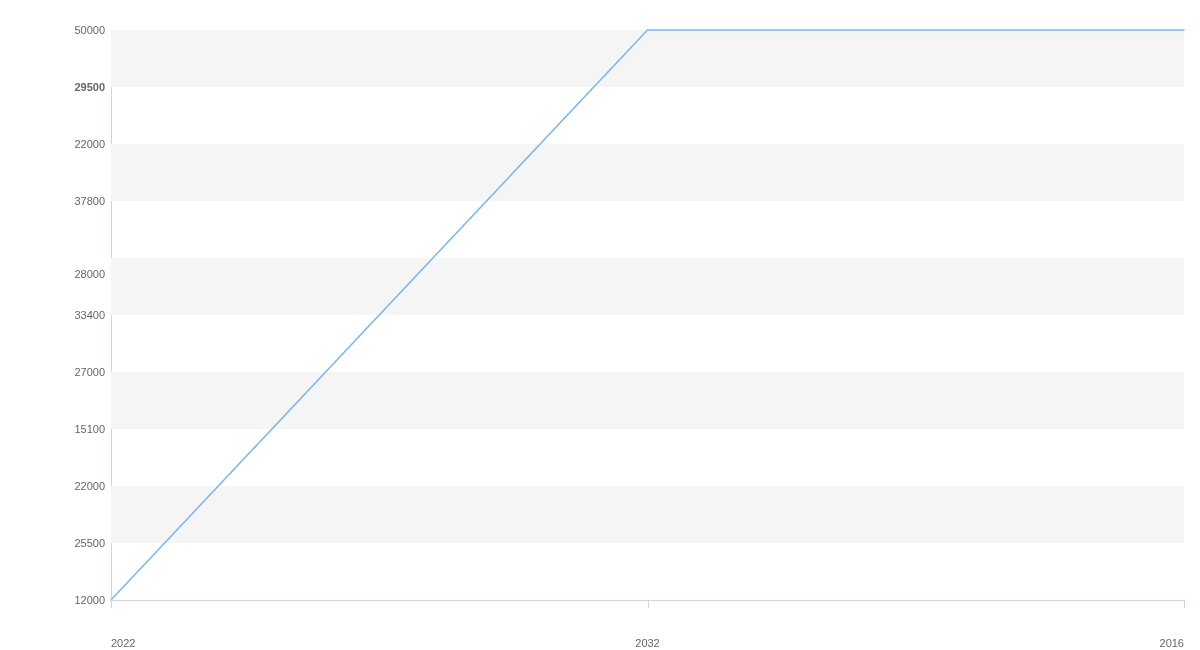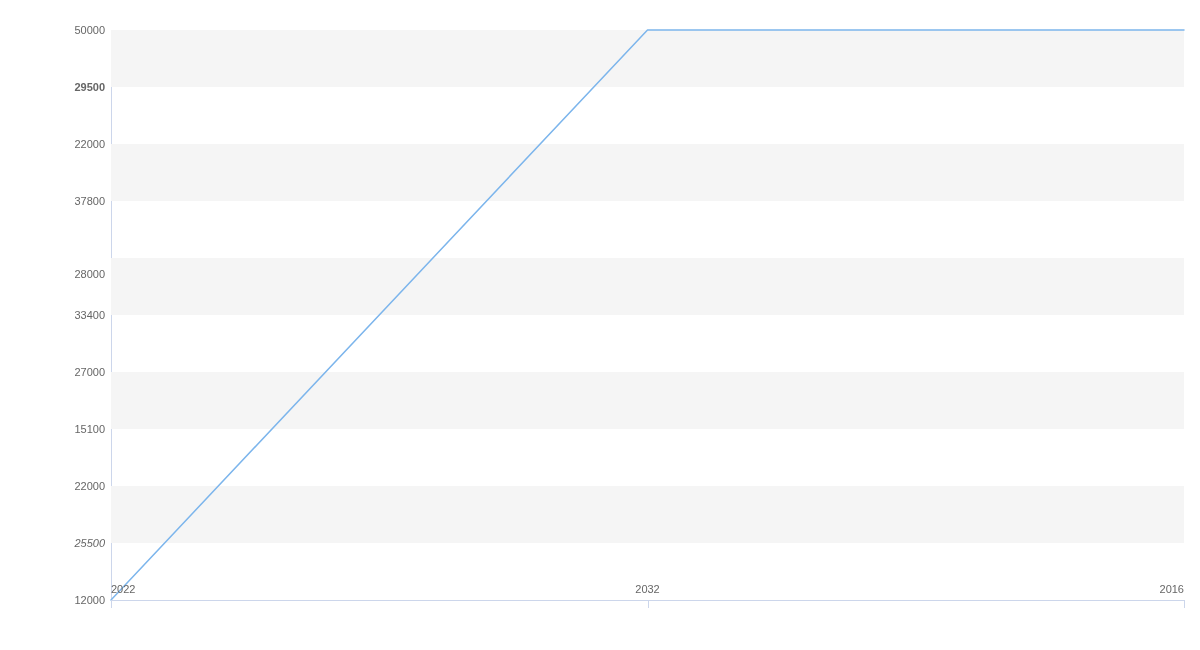--- a/index.html
+++ b/index.html
@@ -51,21 +51,21 @@
     position: absolute;
     right: 1095px;
     width: 80px;
     text-align: right;
     font-size: 11px;
     color: #666;
     transform: translateY(-50%);
   }
   .x-tick-label {
     position: absolute;
-    top: 583px;
+    top: 637px;
     font-size: 11px;
     color: #666;
     transform: translateX(-50%);
   }
   .x-tick-mark {
     position: absolute;
     width: 1px;
     height: 8px;
     background: #ccd6eb;
     top: 600px;
@@ -91,21 +91,21 @@
       <div class="grid-band" style="top: 456px; height: 57px;"></div>
 
     <div class="y-axis-line"></div>
     <div class="x-axis-line"></div>
     <svg class="line" viewBox="0 0 1073 570" preserveAspectRatio="none">
       <polyline id="series-path" fill="none" stroke="#7cb5ec" stroke-width="1.5" stroke-linejoin="round" stroke-linecap="round" points="0,570 536.5,0 1073,0"></polyline>
     </svg>
   </div>
 
 <div class="y-tick-label" style="top: 600px;">12000</div>
-    <div class="y-tick-label" style="top: 543px; font-style: italic;">25500</div>
+    <div class="y-tick-label" style="top: 543px;">25500</div>
     <div class="y-tick-label" style="top: 486px;">22000</div>
     <div class="y-tick-label" style="top: 429px;">15100</div>
     <div class="y-tick-label" style="top: 372px;">27000</div>
     <div class="y-tick-label" style="top: 315px;">33400</div>
     <div class="y-tick-label" style="top: 274px;">28000</div>
     <div class="y-tick-label" style="top: 201px;">37800</div>
     <div class="y-tick-label" style="top: 144px;">22000</div>
     <div class="y-tick-label" style="top: 87px; font-weight: bold;">29500</div>
     <div class="y-tick-label" style="top: 30px;">50000</div>
     <div class="x-tick-mark" style="left: 111px;"></div>

